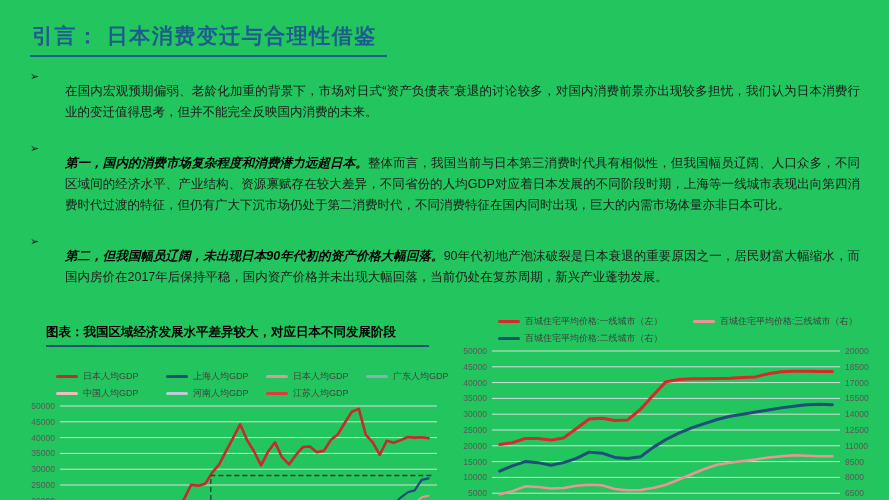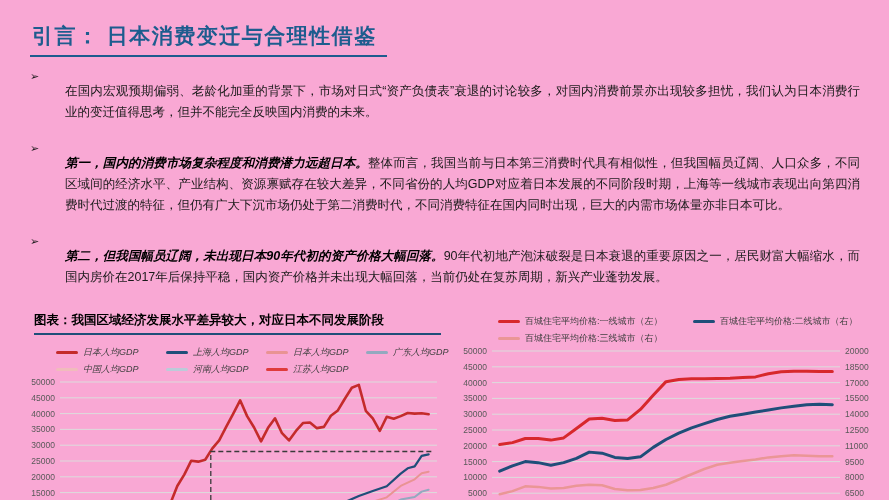--- a/index.html
+++ b/index.html
@@ -1,33 +1,33 @@
 <!DOCTYPE html>
 <html><head>
 <meta charset="utf-8">
 <style>
   html,body{margin:0;padding:0;background:#fff;}
-  .page{width:889px;height:500px;background:#f9a8d4;box-sizing:border-box;
+  .page{width:889px;height:500px;background:#22c55e;box-sizing:border-box;
         padding:22px 14px 0 30px;position:relative;overflow:hidden;
         font-family:"Liberation Sans","DejaVu Sans",sans-serif;}
   .title{display:inline-block;font-size:21px;font-weight:bold;color:#1d5c8e;
          border-bottom:2px solid #1d5c8e;padding:0 10px 5px 2px;margin:0 0 9px 0;
          letter-spacing:1.5px;}
   .bullets{font-size:12.5px;line-height:21px;color:#1a1a1a;text-align:justify;margin-bottom:5px;}
   .bullet{display:flex;}
   .marker{flex:0 0 20px;width:20px;font-size:11px;color:#1a1a1a;}
   .btext{margin:15px;flex:1;}
   .btext b{color:#000;font-style:italic;}
   .charts{display:flex;gap:13px;}
   .col0{width:415px;}
   .col1{width:424px;}
-  .ctitle{font-size:12.5px;font-weight:bold;color:#000;margin:4px;padding-bottom:4px;
+  .ctitle{font-size:12.5px;font-weight:bold;color:#000;margin:16px;padding-bottom:4px;
           border-bottom:2px solid #1f4e79;white-space:nowrap;}
   .legend{display:grid;padding:7px 0 0 26px;row-gap:4px;}
-  .legend4{grid-template-columns:110px 100px 100px 100px;font-style:italic;}
+  .legend4{grid-template-columns:110px 100px 100px 100px;}
   .legend2{grid-template-columns:195px 195px;padding-left:40px;}
   .legend-item{display:flex;align-items:center;gap:5px;font-size:9px;color:#3f3f3f;white-space:nowrap;}
   .swatch{display:inline-block;width:22px;height:3px;border-radius:2px;flex:0 0 22px;}
   svg.chart text{font-size:8.5px;fill:#595959;}
   .footer{display:flex;gap:13px;margin-top:2px;}
   .fcol{border-top:2px solid #1f4e79;padding-top:5px;font-size:11px;font-style:italic;color:#1a1a1a;box-sizing:border-box;}
   .fcol.right{display:flex;justify-content:space-between;align-items:flex-start;}
 </style>
 </head>
 <body>
@@ -171,26 +171,26 @@
           <polyline points="180.79999999999936,164 180.79999999999936,75.52 402.1129629629626,75.52" fill="none" stroke="#3a3a3a" stroke-width="1.3" stroke-dasharray="5 3"></polyline>
         </svg>
     </section>
     <section class="col1">
       <div class="legend legend2">
           <div class="legend-item">
             <span class="swatch" style="background: rgb(215, 40, 44);"></span>
             <span>百城住宅平均价格:一线城市（左）</span>
           </div>
           <div class="legend-item">
+            <span class="swatch" style="background: rgb(234, 150, 150);"></span>
+            <span>百城住宅平均价格:三线城市（右）</span>
+          </div>
+          <div class="legend-item">
             <span class="swatch" style="background: rgb(31, 78, 121);"></span>
             <span>百城住宅平均价格:二线城市（右）</span>
-          </div>
-          <div class="legend-item">
-            <span class="swatch" style="background: rgb(234, 150, 150);"></span>
-            <span>百城住宅平均价格:三线城市（右）</span>
           </div>
         </div>
       <svg class="chart" width="424" height="210">
           <line x1="34" x2="382" y1="164" y2="164" stroke="#b7b7b7" stroke-width="1"></line>
           <text x="29" y="167" text-anchor="end">0</text>
           <line x1="34" x2="382" y1="148.20000000000002" y2="148.20000000000002" stroke="#dcdcdc" stroke-width="1"></line>
           <text x="29" y="151.20000000000002" text-anchor="end">5000</text>
           <line x1="34" x2="382" y1="132.4" y2="132.4" stroke="#dcdcdc" stroke-width="1"></line>
           <text x="29" y="135.4" text-anchor="end">10000</text>
           <line x1="34" x2="382" y1="116.6" y2="116.6" stroke="#dcdcdc" stroke-width="1"></line>

